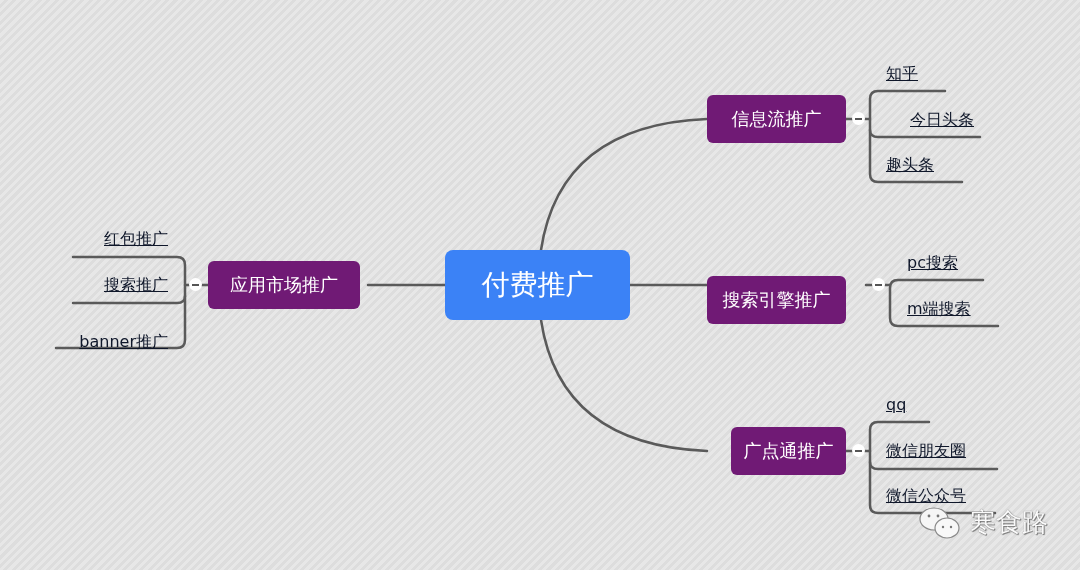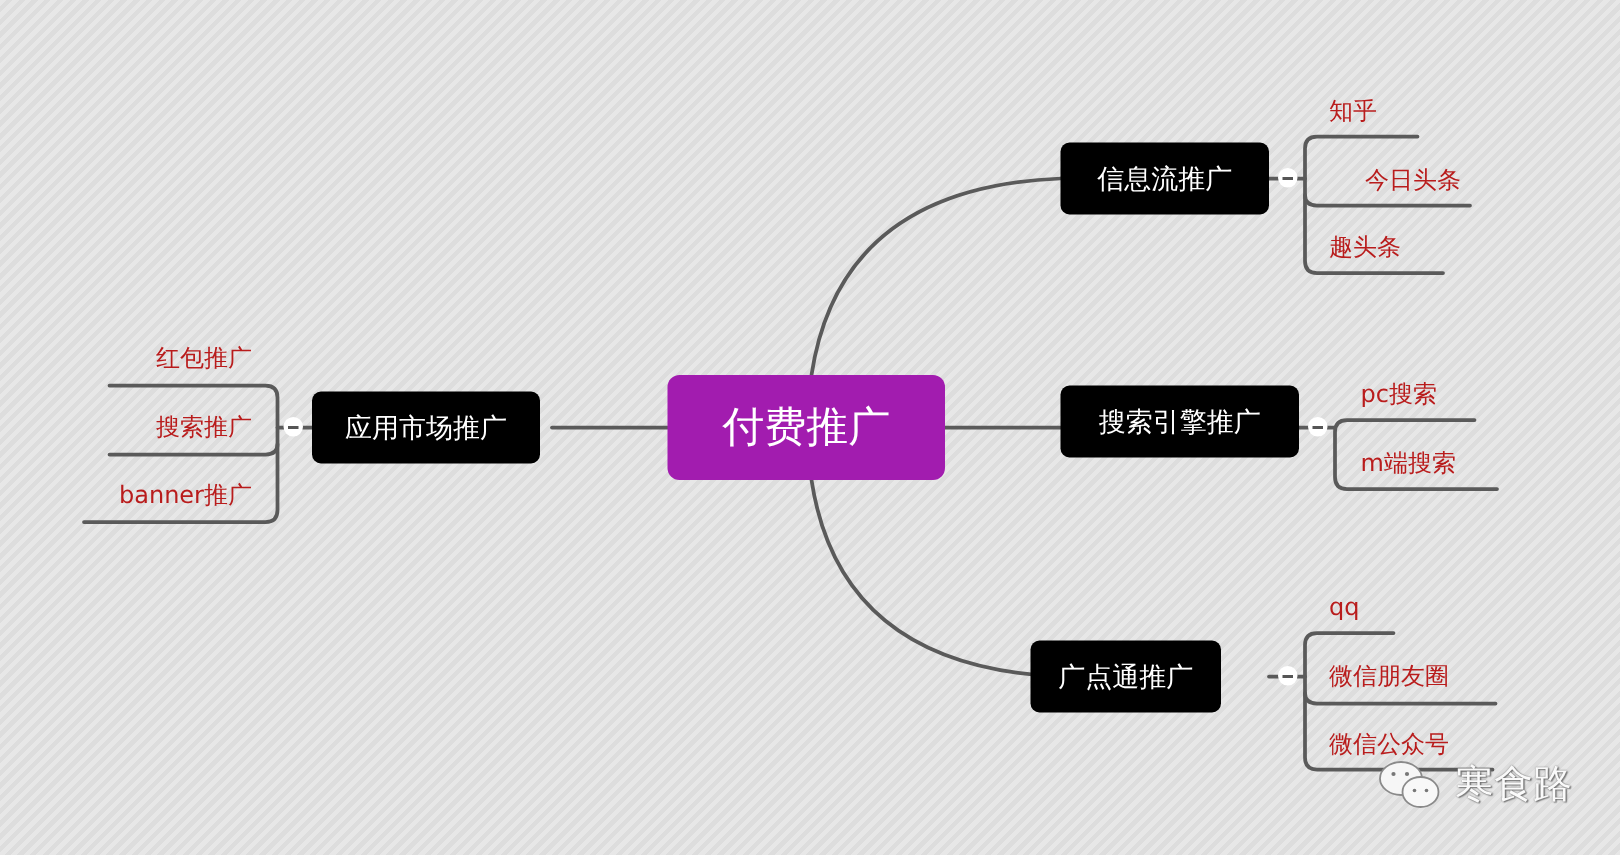--- a/index.html
+++ b/index.html
@@ -10,27 +10,27 @@
     font-family: "DejaVu Sans", "Liberation Sans", sans-serif;
   }
   svg.lines { position:absolute; left:0; top:0; width:1080px; height:570px; }
   .node {
     position:absolute; box-sizing:border-box;
     display:flex; align-items:center; justify-content:center;
     color:#ffffff; border-radius:6px; white-space:nowrap;
   }
   .root {
     left:445px; top:250px; width:185px; height:70px;
-    background:#a21caf; font-size:28px; border-radius:8px;
+    background:#3b82f6; font-size:28px; border-radius:8px;
   }
   .branch {
-    background:#000000; font-size:18px; height:48px;
+    background:#701a75; font-size:18px; height:48px;
   }
   .leaf {
-    position:absolute; font-size:16px; color:#b91c1c; white-space:nowrap;
+    position:absolute; font-size:16px; color:#0f172a; white-space:nowrap;text-decoration:underline;
   }
   .collapse {
     position:absolute; width:13px; height:13px; border-radius:50%;
     background:#ffffff; box-sizing:border-box;
   }
   .collapse::after {
     content:""; position:absolute; left:3px; top:5.5px; width:7px; height:2px; background:#555;
   }
   .watermark {
     position:absolute; left:918px; top:505px; display:flex; align-items:center;
@@ -77,42 +77,42 @@
 </div>
 
 <div class="node branch" style="left:707px; top:95px; width:139px;">
   <span>信息流推广</span>
 </div>
 <div class="collapse" style="left:852px; top:112px;"></div>
 <div class="leaf" style="left:886px; top:64px;">知乎</div>
 <div class="leaf" style="left:910px; top:110px;">今日头条</div>
 <div class="leaf" style="left:886px; top:155px;">趣头条</div>
 
-<div class="node branch" style="left:707px; top:257px; width:159px;align-items:center;">
+<div class="node branch" style="left:707px; top:276px; width:139px;align-items:center;">
   <span>搜索引擎推广</span>
 </div>
 <div class="collapse" style="left:872px; top:278px;"></div>
 <div class="leaf" style="left:907px; top:253px;">pc搜索</div>
 <div class="leaf" style="left:907px; top:299px;">m端搜索</div>
 
-<div class="node branch" style="left:687px; top:427px; width:127px;">
+<div class="node branch" style="left:731px; top:427px; width:115px;">
   <span>广点通推广</span>
 </div>
 <div class="collapse" style="left:852px; top:444px;"></div>
 <div class="leaf" style="left:886px; top:395px;">qq</div>
 <div class="leaf" style="left:886px; top:441px;">微信朋友圈</div>
 <div class="leaf" style="left:886px; top:486px;">微信公众号</div>
 
 <div class="node branch" style="left:208px; top:261px; width:152px;">
   <span>应用市场推广</span>
 </div>
 <div class="collapse" style="left:189px; top:278px;"></div>
 <div class="leaf" style="right:912px; top:229px;">红包推广</div>
 <div class="leaf" style="right:912px; top:275px;">搜索推广</div>
-<div class="leaf" style="right:912px; top:320px;">banner推广</div>
+<div class="leaf" style="right:912px; top:332px;">banner推广</div>
 
 <div class="watermark">
   <svg width="44" height="34" viewBox="0 0 44 34">
     <ellipse cx="16" cy="13" rx="14" ry="11" fill="#f6f6f6" stroke="#8a8a8a" stroke-width="1.2"></ellipse>
     <circle cx="11" cy="10" r="1.4" fill="#777"></circle>
     <circle cx="20" cy="10" r="1.4" fill="#777"></circle>
     <ellipse cx="29" cy="22" rx="12" ry="10" fill="#f8f8f8" stroke="#8a8a8a" stroke-width="1.2"></ellipse>
     <circle cx="25" cy="21" r="1.2" fill="#777"></circle>
     <circle cx="33" cy="21" r="1.2" fill="#777"></circle>
   </svg>

